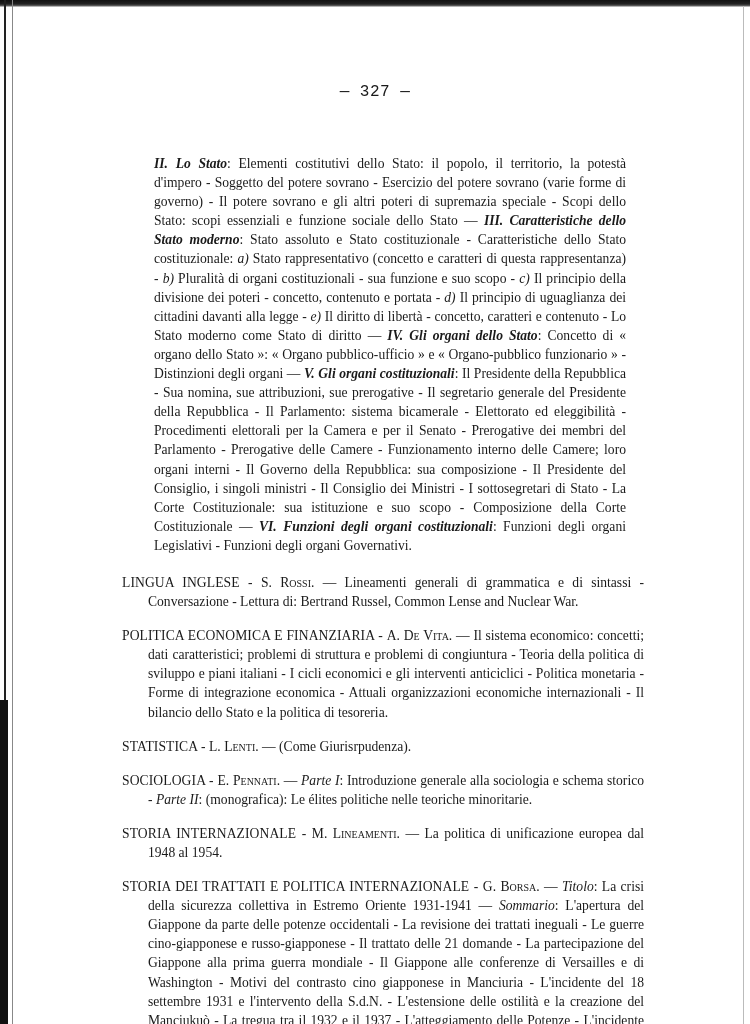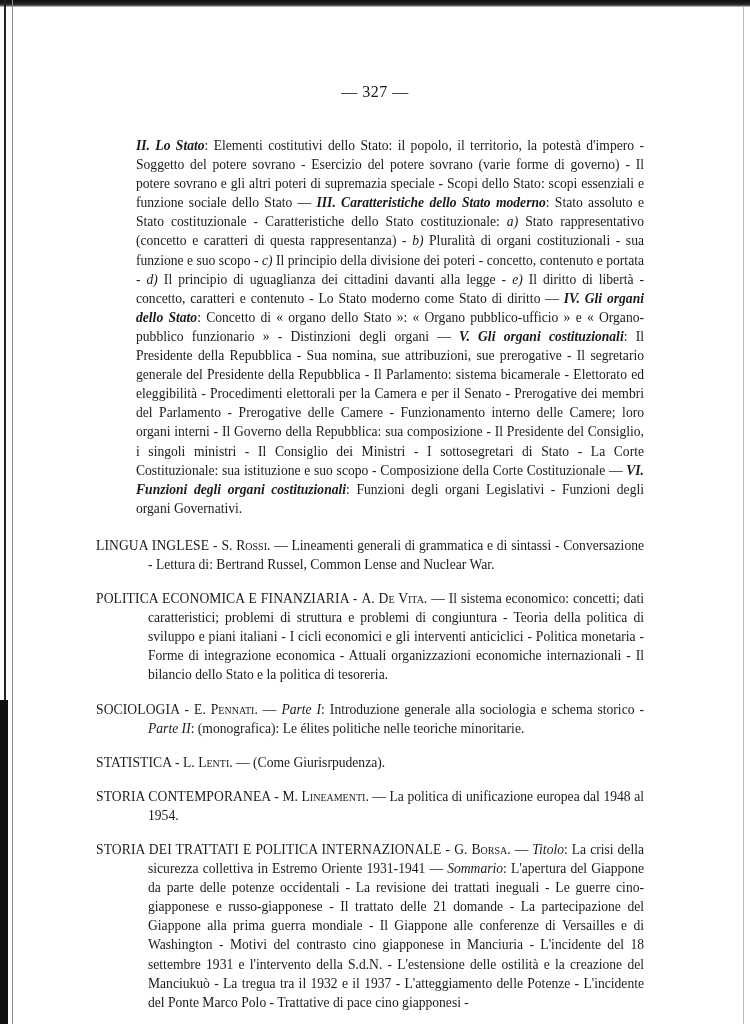--- a/index.html
+++ b/index.html
@@ -21,72 +21,72 @@
     .scan-left-dark {
       position: absolute; left: 0; top: 700px; width: 8px; height: 324px;
       background: #111;
     }
     .scan-right {
       position: absolute; right: 6px; top: 6px; width: 1px; height: 1018px;
       background: #bbb;
     }
     .page-number {
       position: absolute; top: 83px; left: 0; width: 750px;
-      text-align: center; font-size: 16px; letter-spacing: 0.5px;
+      text-align: center; font-size: 16px; letter-spacing: 0.5px; font-family: Liberation Mono, monospace;
     }
     .content {
       position: absolute; left: 96px; top: 136px; width: 548px;
       font-size: 13.6px; line-height: 19.1px; text-align: justify;
     }
     .intro {
       padding-left: 40px;
     }
     .entry {
       margin-top: 15px;
       padding-left: 52px; text-indent: -52px;
     }
     .entry.first { margin-top: 18px; }
-    .subj { letter-spacing: 0.1px; }
+    .subj { letter-spacing: 0.1px; margin-left: 26px; }
     .sc { font-variant: small-caps; font-family: Liberation Serif, serif; }
     .it { font-style: italic; }
     .bi { font-style: italic; font-weight: bold; }
   </style>
 </head>
 <body>
 
 <div class="scan-top"></div>
 <div class="scan-left"></div>
 <div class="scan-left-dark"></div>
 <div class="scan-right"></div>
 
 <div class="page-number">— 327 —</div>
 
 <div class="content">
 
-  <p class="intro" style="margin:0;">
+  <p class="intro" style="margin:18px;">
     <span class="bi">II. Lo Stato</span><span>: Elementi costitutivi dello Stato: il popolo, il territorio, la potestà d'impero - Soggetto del potere sovrano - Esercizio del potere sovrano (varie forme di governo) - Il potere sovrano e gli altri poteri di supremazia speciale - Scopi dello Stato: scopi essenziali e funzione sociale dello Stato — </span><span class="bi">III. Caratteristiche dello Stato moderno</span><span>: Stato assoluto e Stato costituzionale - Caratteristiche dello Stato costituzionale: </span><span class="it">a)</span><span> Stato rappresentativo (concetto e caratteri di questa rappresentanza) - </span><span class="it">b)</span><span> Pluralità di organi costituzionali - sua funzione e suo scopo - </span><span class="it">c)</span><span> Il principio della divisione dei poteri - concetto, contenuto e portata - </span><span class="it">d)</span><span> Il principio di uguaglianza dei cittadini davanti alla legge - </span><span class="it">e)</span><span> Il diritto di libertà - concetto, caratteri e contenuto - Lo Stato moderno come Stato di diritto — </span><span class="bi">IV. Gli organi dello Stato</span><span>: Concetto di « organo dello Stato »: « Organo pubblico-ufficio » e « Organo-pubblico funzionario » - Distinzioni degli organi — </span><span class="bi">V. Gli organi costituzionali</span><span>: Il Presidente della Repubblica - Sua nomina, sue attribuzioni, sue prerogative - Il segretario generale del Presidente della Repubblica - Il Parlamento: sistema bicamerale - Elettorato ed eleggibilità - Procedimenti elettorali per la Camera e per il Senato - Prerogative dei membri del Parlamento - Prerogative delle Camere - Funzionamento interno delle Camere; loro organi interni - Il Governo della Repubblica: sua composizione - Il Presidente del Consiglio, i singoli ministri - Il Consiglio dei Ministri - I sottosegretari di Stato - La Corte Costituzionale: sua istituzione e suo scopo - Composizione della Corte Costituzionale — </span><span class="bi">VI. Funzioni degli organi costituzionali</span><span>: Funzioni degli organi Legislativi - Funzioni degli organi Governativi.</span>
   </p>
 
   <p class="entry first">
     <span class="subj">LINGUA INGLESE - </span><span class="sc">S. Rossi.</span><span> — Lineamenti generali di grammatica e di sintassi - Conversazione - Lettura di: Bertrand Russel, Common Lense and Nuclear War.</span>
   </p>
 
   <p class="entry">
     <span class="subj">POLITICA ECONOMICA E FINANZIARIA - </span><span class="sc">A. De Vita.</span><span> — Il sistema economico: concetti; dati caratteristici; problemi di struttura e problemi di congiuntura - Teoria della politica di sviluppo e piani italiani - I cicli economici e gli interventi anticiclici - Politica monetaria - Forme di integrazione economica - Attuali organizzazioni economiche internazionali - Il bilancio dello Stato e la politica di tesoreria.</span>
   </p>
 
   <p class="entry">
+    <span class="subj">STATISTICA - </span><span class="sc">L. Lenti.</span><span> — (Come Giurisrpudenza).</span>
+  </p>
+
+  <p class="entry">
     <span class="subj">SOCIOLOGIA - </span><span class="sc">E. Pennati.</span><span> — </span><span class="it">Parte I</span><span>: Introduzione generale alla sociologia e schema storico - </span><span class="it">Parte II</span><span>: (monografica): Le élites politiche nelle teoriche minoritarie.</span>
   </p>
 
   <p class="entry">
-    <span class="subj">STATISTICA - </span><span class="sc">L. Lenti.</span><span> — (Come Giurisrpudenza).</span>
-  </p>
-
-  <p class="entry">
-    <span class="subj">STORIA CONTEMPORANEA - </span><span class="sc">M. Lineamenti.</span><span> — La politica di unificazione europea dal 1948 al 1954.</span>
+    <span class="subj">STORIA INTERNAZIONALE - </span><span class="sc">M. Lineamenti.</span><span> — La politica di unificazione europea dal 1948 al 1954.</span>
   </p>
 
   <p class="entry">
     <span class="subj">STORIA DEI TRATTATI E POLITICA INTERNAZIONALE - </span><span class="sc">G. Borsa.</span><span> — </span><span class="it">Titolo</span><span>: La crisi della sicurezza collettiva in Estremo Oriente 1931-1941 — </span><span class="it">Sommario</span><span>: L'apertura del Giappone da parte delle potenze occidentali - La revisione dei trattati ineguali - Le guerre cino-giapponese e russo-giapponese - Il trattato delle 21 domande - La partecipazione del Giappone alla prima guerra mondiale - Il Giappone alle conferenze di Versailles e di Washington - Motivi del contrasto cino giapponese in Manciuria - L'incidente del 18 settembre 1931 e l'intervento della S.d.N. - L'estensione delle ostilità e la creazione del Manciukuò - La tregua tra il 1932 e il 1937 - L'atteggiamento delle Potenze - L'incidente del Ponte Marco Polo - Trattative di pace cino giapponesi -</span>
   </p>
 
 </div>
 
 </body></html>

